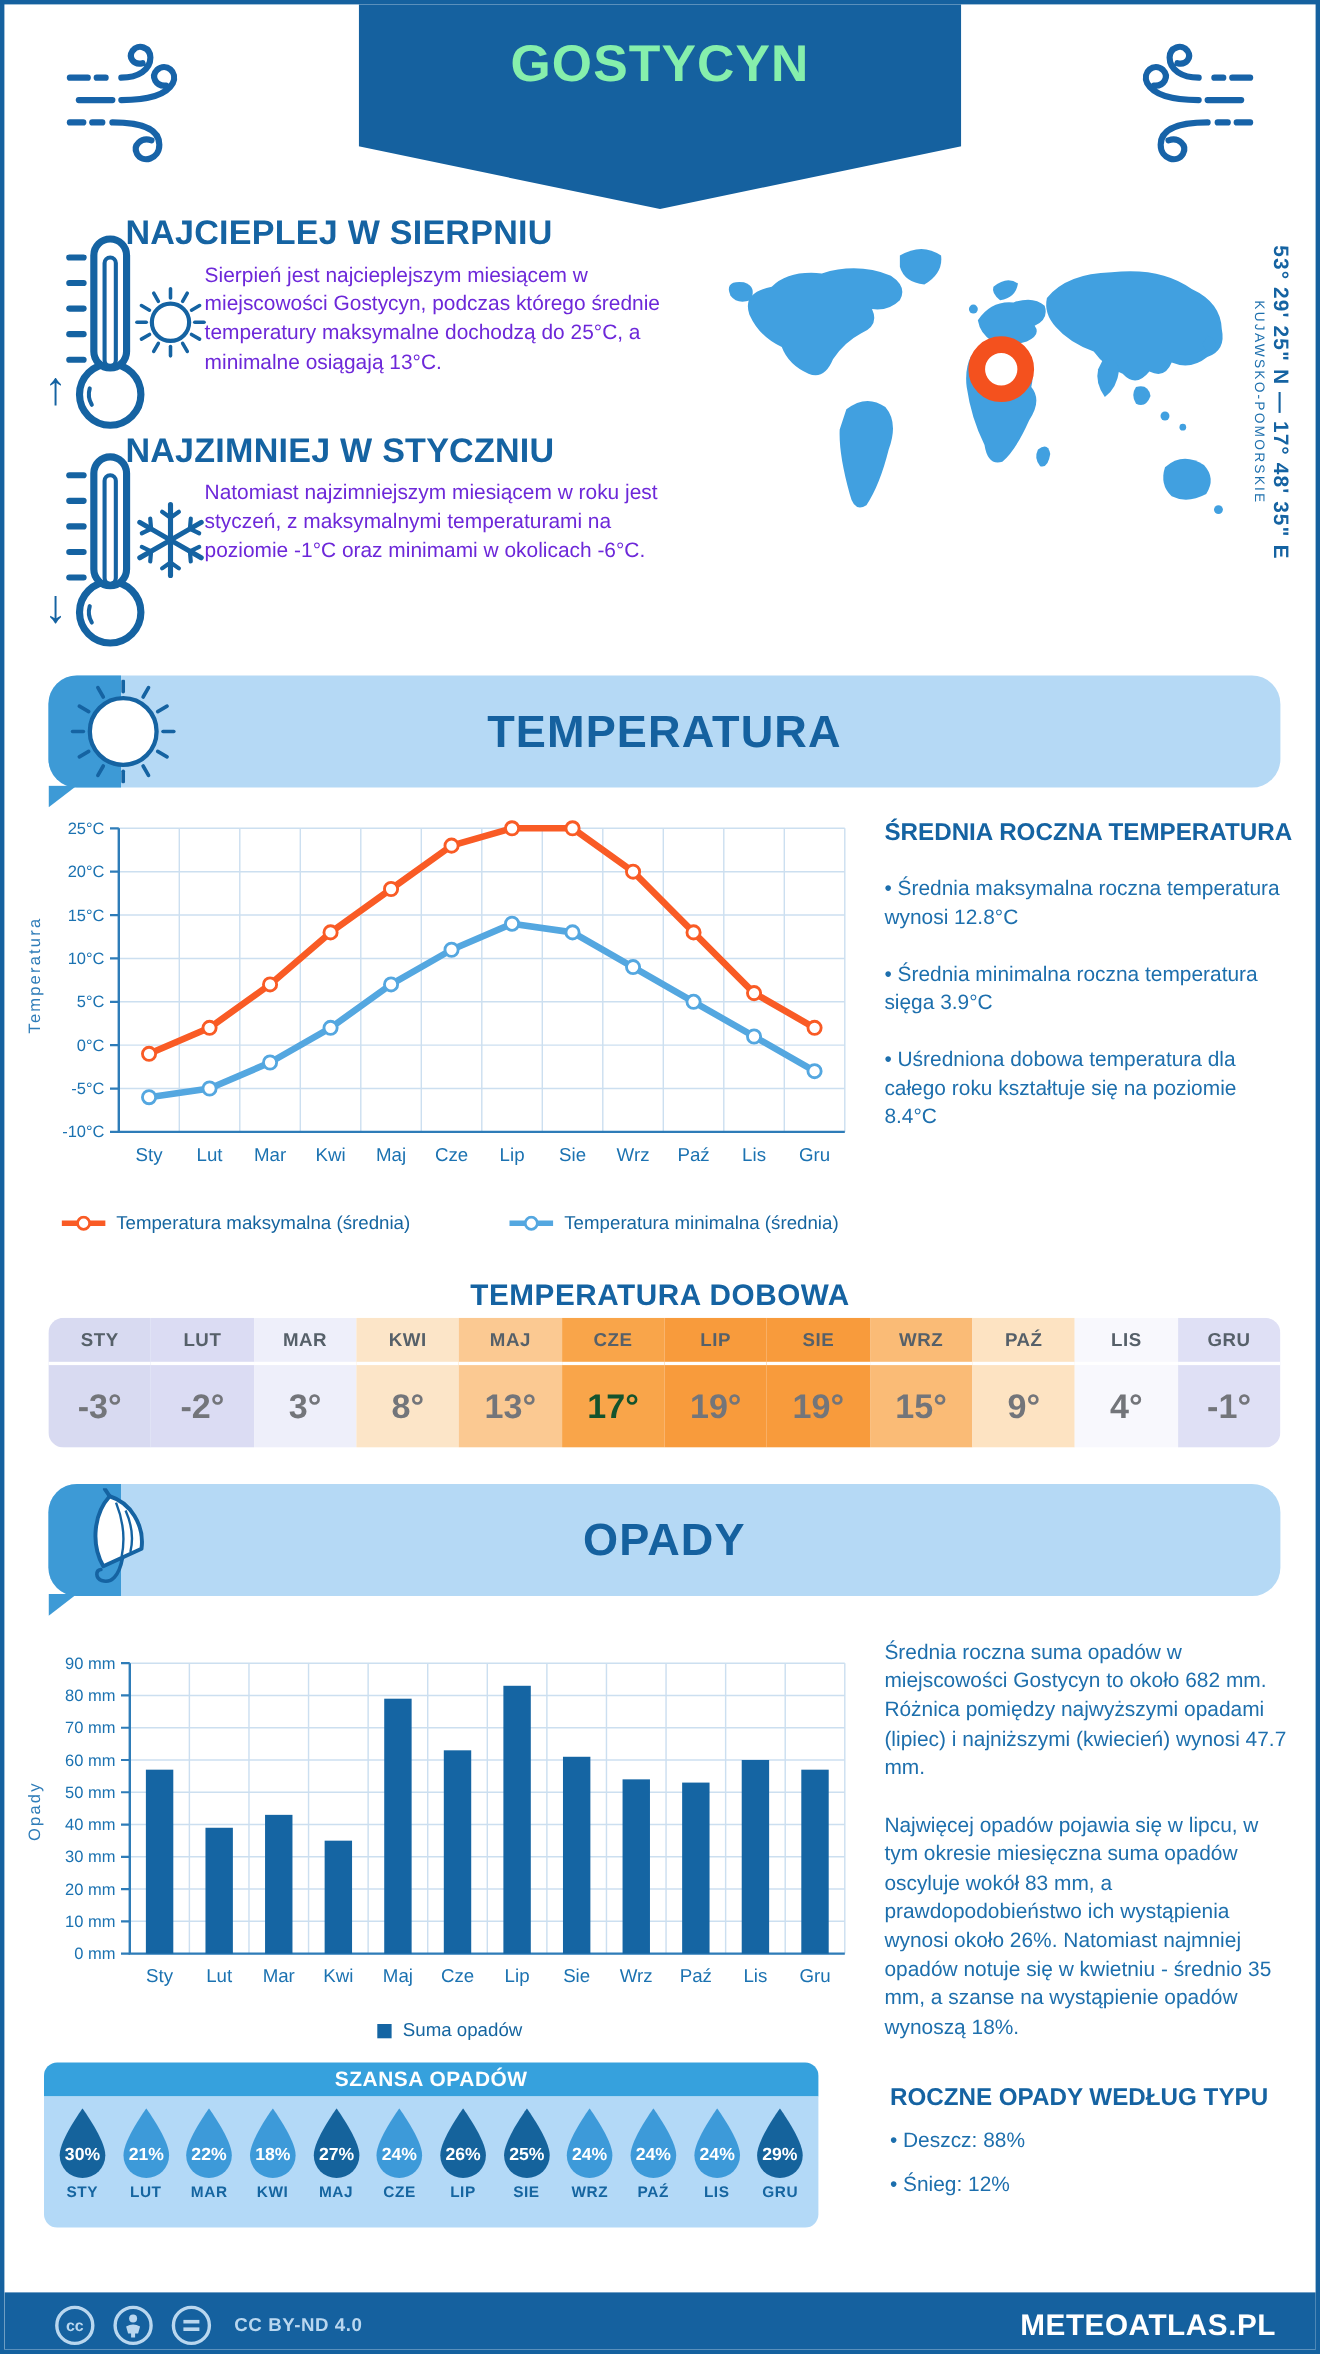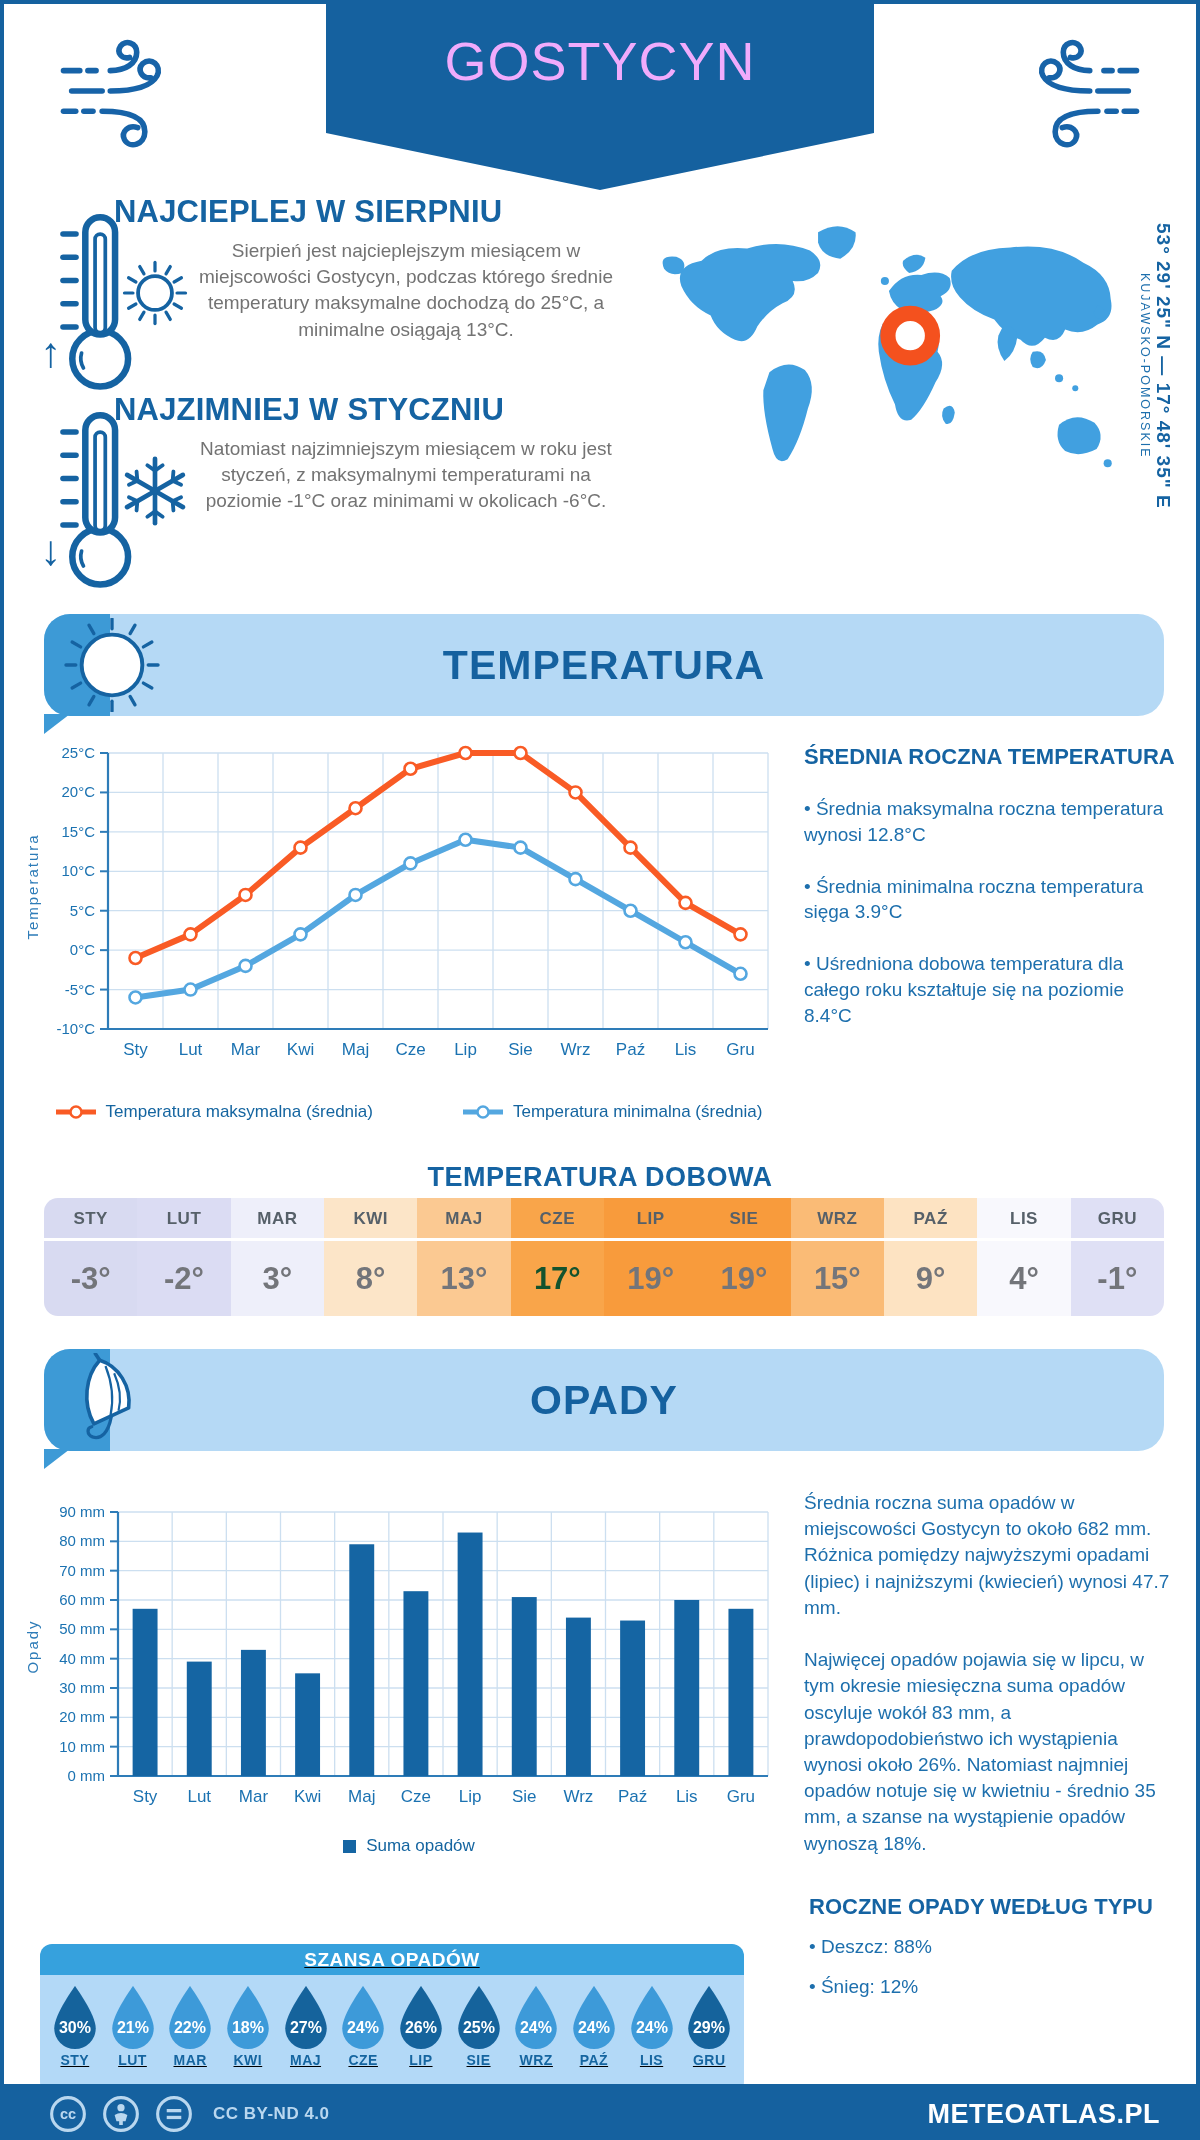--- a/index.html
+++ b/index.html
@@ -1,33 +1,33 @@
 <!DOCTYPE html>
 <html><head>
 <meta charset="utf-8">
 <style>
   html,body{margin:0;padding:0;background:#fff;font-family:"Liberation Sans",sans-serif;}
   .page{position:relative;width:1200px;height:2140px;background:#fff;border:4px solid #15619f;box-sizing:border-box;overflow:hidden;}
   
   .title-banner{position:absolute;left:50%;transform:translateX(-50%);top:-4px;width:548px;height:190px;
     background:#15619f;clip-path:polygon(0 0,100% 0,100% 70%,50% 100%,0 70%);text-align:center;}
-  .city{margin-top:30px;font-size:54px;font-weight:normal;color:#f0abfc;letter-spacing:1px;}
+  .city{margin-top:30px;font-size:47px;font-weight:bold;color:#86efac;letter-spacing:1px;}
   .country{margin-top:12px;font-size:20px;color:#fff;letter-spacing:2px;}
   .wind{position:absolute;top:28px;width:135px;height:122px;stroke:#1763a8;fill:none;stroke-width:5.5;stroke-linecap:round;}
   .wind-left{left:52px;}
   .wind-right{right:52px;transform:scaleX(-1);}
   
   .hl{position:absolute;left:40px;width:620px;height:190px;}
   .hl-warm{top:198px;}
   .hl-cold{top:396px;}
   .hl .therm{position:absolute;left:6px;top:6px;width:92px;height:186px;}
   .hl .arrow{position:absolute;left:-4px;top:130px;font-size:42px;font-weight:bold;color:#1563a2;line-height:1;}
   .hl .mini{position:absolute;left:72px;top:48px;width:78px;height:86px;}
   .hl h3{position:absolute;left:70px;top:-8px;margin:0;font-size:31px;font-weight:bold;color:#1563a2;letter-spacing:.2px;}
-  .hl p{position:absolute;left:142px;top:36px;width:440px;margin:0;font-size:19px;line-height:1.38;color:#737373;text-align:center;}
+  .hl p{position:absolute;left:142px;top:36px;width:440px;margin:0;font-size:19px;line-height:1.38;color:#6d28d9;}
   
   .map{position:absolute;left:652px;top:205px;width:476px;height:306px;}
   .coords{position:absolute;top:192px;right:22px;height:340px;writing-mode:vertical-rl;}
   .coord-main{display:block;height:100%;text-align:center;font-size:19px;font-weight:bold;color:#1563a2;letter-spacing:1px;}
   .coord-region{display:block;height:100%;text-align:center;font-size:12.5px;color:#1d6fad;letter-spacing:2px;}
   
   .banner{position:absolute;left:40px;width:1120px;height:102px;background:#b5d9f5;border-radius:26px;}
   .banner-temp{top:610px;}
   .banner-opady{top:1345px;}
   .banner .corner{position:absolute;left:0;top:0;bottom:0;width:66px;background:#3d9ad6;border-radius:26px 0 0 26px;}
@@ -58,21 +58,21 @@
     border-radius:14px;overflow:hidden;}
   .mcell{display:flex;flex-direction:column;}
   .mh{height:40px;line-height:42px;text-align:center;font-size:17px;font-weight:bold;color:#566069;border-bottom:3px solid #fff;letter-spacing:.5px;}
   .mv{flex:1;display:flex;align-items:center;justify-content:center;font-size:31px;font-weight:bold;color:#73757a;}
   
   .precip-text{position:absolute;left:800px;top:1486px;width:372px;}
   .precip-text p{margin:0 0 26px 0;font-size:19px;line-height:1.38;color:#1d6fad;}
   .ptype{position:absolute;left:805px;top:1890px;width:372px;}
   .ptype .bullets p{margin:14px 0 0 0;}
   
-  .chance{position:absolute;left:36px;top:1940px;width:704px;height:150px;text-decoration:underline;}
+  .chance{position:absolute;left:36px;top:1871px;width:704px;height:150px;}
   .chance-head{height:31px;line-height:31px;background:#36a1dd;border-radius:12px 12px 0 0;text-align:center;
     color:#fff;font-size:19px;font-weight:bold;letter-spacing:.5px;}
   .chance-body{height:119px;background:#b3d9f7;border-radius:0 0 12px 12px;display:flex;padding:0 6px;box-sizing:border-box;}
   .drop{flex:1;text-align:center;position:relative;padding-top:9px;}
   .drop svg{width:50px;height:66px;}
   .drop .dm{margin-top:-2px;font-size:14px;font-weight:bold;color:#1565a0;letter-spacing:.5px;}
   
   footer{position:absolute;left:0;top:2080px;width:1200px;height:60px;background:#15619f;display:flex;align-items:center;
     padding:0 44px;box-sizing:border-box;gap:13px;}
   footer .lic{font-size:17px;font-weight:bold;color:#b9d7ef;letter-spacing:.5px;margin-left:6px;}

